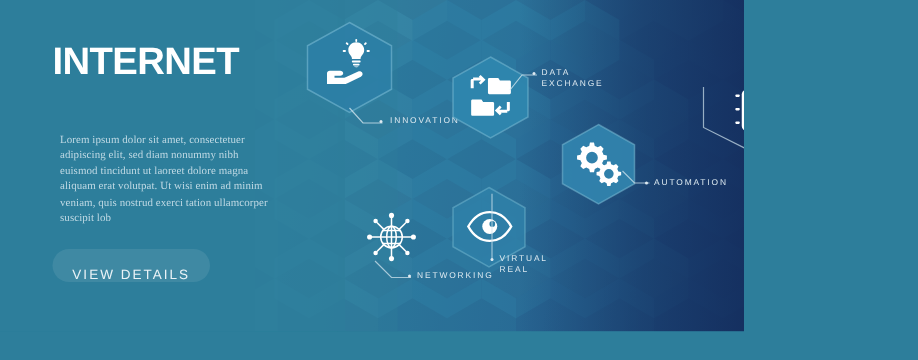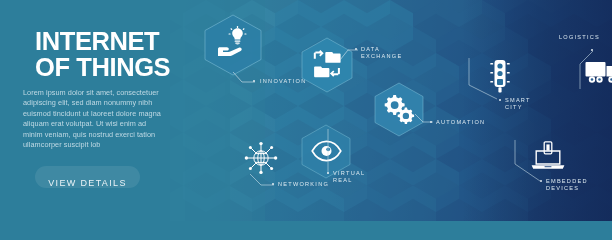--- a/index.html
+++ b/index.html
@@ -2,21 +2,21 @@
 <html><head>
 <meta charset="utf-8">
 <style>
   html,body{margin:0;padding:0;}
   body{
     width:612px;height:221px;overflow:hidden;
     font-family:"Liberation Sans", sans-serif;
     background:#2d7e9b;
   }
   #banner{
-    position:relative;width:612px;height:221px;overflow:hidden;
+    position:relative;width:496px;height:221px;overflow:hidden;
     background:#2d7e9b;
   }
   
   .bg-base{position:absolute;inset:0;background:#2d7e9b;}
   .bg-right{
     position:absolute;top:0;left:185px;width:427px;height:221px;
     background:linear-gradient(100deg,#2b7b99 0%,#2a6f93 22%,#27608c 46%,#214f80 68%,#1d3f70 86%,#1b3565 100%);
   }
   .bg-right-dark{
     position:absolute;top:0;right:0;width:150px;height:221px;
@@ -30,23 +30,24 @@
     padding:0;box-sizing:border-box;
   }
   .title{
     position:absolute;left:35px;top:28px;width:160px;
     color:#ffffff;font-size:25.5px;line-height:26px;
     font-weight:bold;letter-spacing:-.4px;
     font-family:"Liberation Sans", sans-serif;
   }
   .title span{display:block;}
   .body-copy{
-    position:absolute;left:23px;top:88px;width:142px;
+    position:absolute;left:40px;top:88px;width:142px;
     color:#bfd9e4;font-size:7.3px;line-height:10.4px;
     letter-spacing:.05px;
+    font-family:Liberation Serif, serif;
   }
   .btn{
     position:absolute;left:35px;top:166px;
     width:105px;height:22px;border-radius:11px;
     background:rgba(255,255,255,.085);
     display:flex;align-items:flex-end;justify-content:center;
     color:#eaf3f7;font-size:9px;letter-spacing:1.35px;
     cursor:pointer;user-select:none;
   }
   
@@ -278,21 +279,20 @@
       <rect x="0" y="0" width="60" height="221" fill="#2d7e9b" opacity=".75"></rect>
       <rect x="55" y="0" width="40" height="221" fill="#2d7e9b" opacity=".35"></rect>
     </svg>
   </div>
 
   <div class="bg-right-dark"></div>
 
   <div class="left-panel">
     <div class="title">
       <span>INTERNET</span>
-      <span>OF THINGS</span>
     </div>
     <div class="body-copy">Lorem ipsum dolor sit amet, consectetuer adipiscing elit, sed diam nonummy nibh euismod tincidunt ut laoreet dolore magna aliquam erat volutpat. Ut wisi enim ad minim veniam, quis nostrud exerci tation ullamcorper suscipit lob</div>
     <div class="btn">
       <span>VIEW DETAILS</span>
     </div>
   </div>
 
   <div class="node" style="left:204px;top:14px;width:120px;height:80px;">
     <svg class="hex-wrap" width="60" height="62" viewBox="0 0 60 62">
       <polygon points="29,1 57,16.5 57,45.5 29,61 1,45.5 1,16.5" fill="#2c7fa6" fill-opacity=".92" stroke="#7fc0d8" stroke-opacity=".55" stroke-width="1"></polygon>

